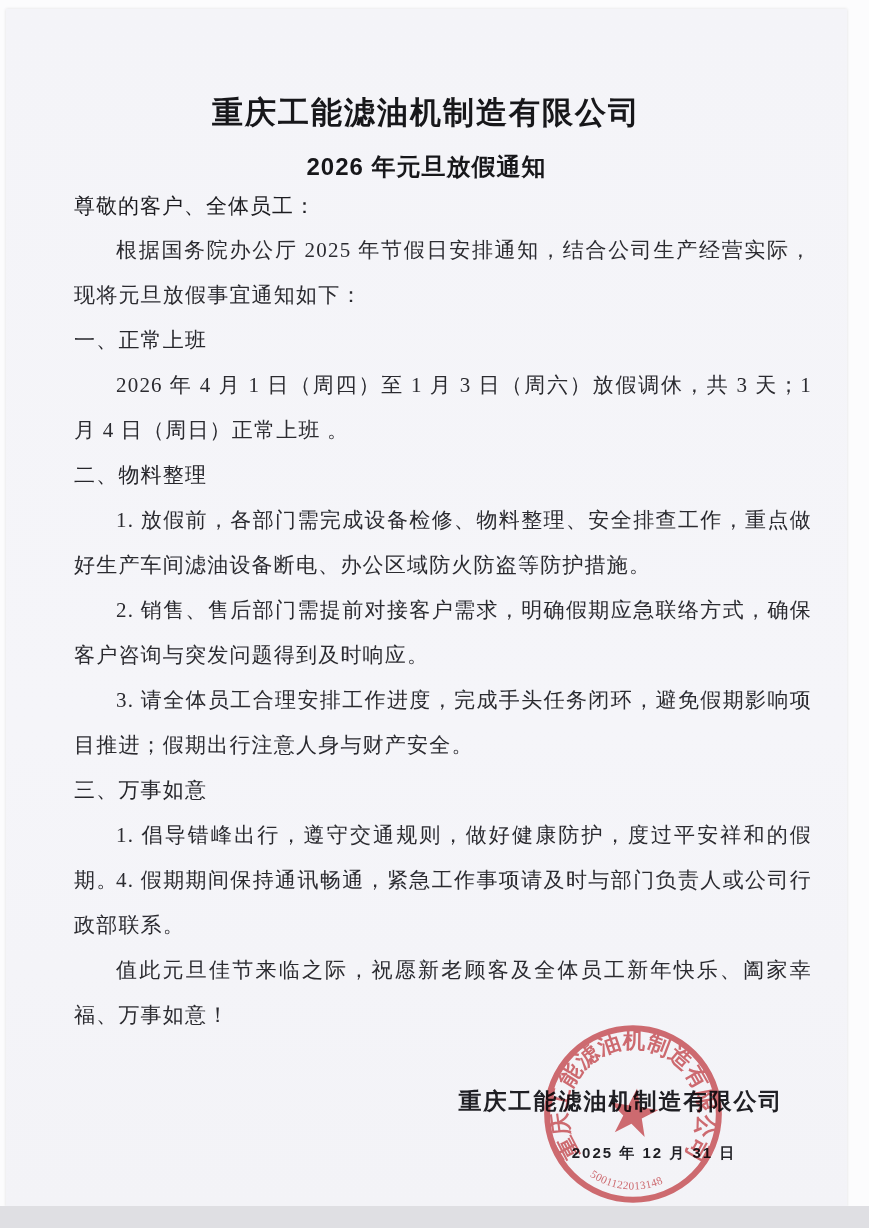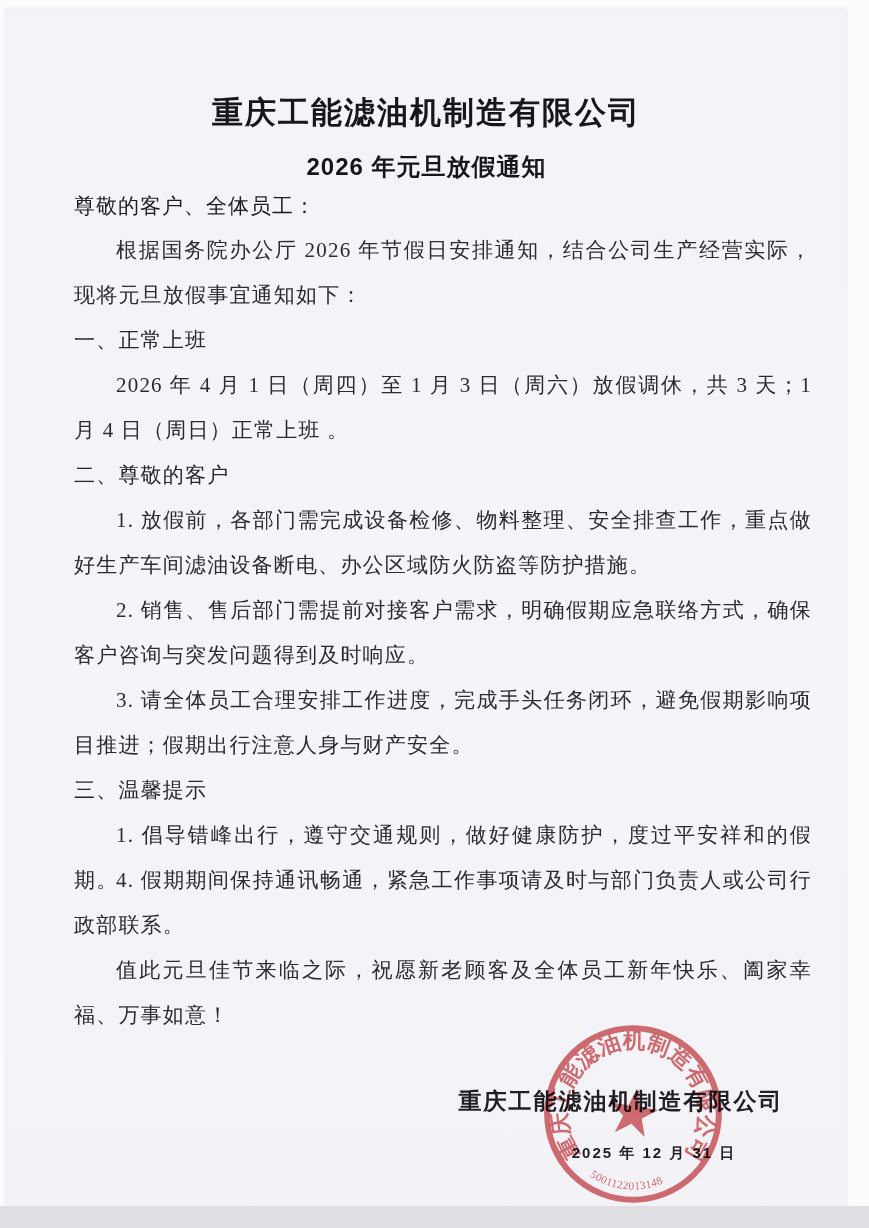--- a/index.html
+++ b/index.html
@@ -58,31 +58,31 @@
 </head>
 <body>
 
 <div class="paper">
 
   <div class="title title-main">重庆工能滤油机制造有限公司</div>
   <div class="title title-sub">2026 年元旦放假通知</div>
 
   <div class="block salutation" style="top:174px;">尊敬的客户、全体员工：</div>
 
-  <div class="block indent" style="top:219px;">根据国务院办公厅 2026 年节假日安排通知，结合公司生产经营实际，现将元旦放假事宜通知如下：</div>
+  <div class="block indent" style="top:219px;">根据国务院办公厅 2025 年节假日安排通知，结合公司生产经营实际，现将元旦放假事宜通知如下：</div>
 
   <div class="block sec-heading" style="top:309px;">一、正常上班</div>
   <div class="block indent" style="top:354px;">2026 年 4 月 1 日（周四）至 1 月 3 日（周六）放假调休，共 3 天；1 月 4 日（周日）正常上班 。</div>
 
-  <div class="block sec-heading" style="top:444px;">二、尊敬的客户</div>
+  <div class="block sec-heading" style="top:444px;">二、物料整理</div>
   <div class="block indent" style="top:489px;">1. 放假前，各部门需完成设备检修、物料整理、安全排查工作，重点做好生产车间滤油设备断电、办公区域防火防盗等防护措施。</div>
   <div class="block indent" style="top:579px;">2. 销售、售后部门需提前对接客户需求，明确假期应急联络方式，确保客户咨询与突发问题得到及时响应。</div>
   <div class="block indent" style="top:669px;">3. 请全体员工合理安排工作进度，完成手头任务闭环，避免假期影响项目推进；假期出行注意人身与财产安全。</div>
 
-  <div class="block sec-heading" style="top:759px;">三、温馨提示</div>
+  <div class="block sec-heading" style="top:759px;">三、万事如意</div>
   <div class="block indent" style="top:804px;">1. 倡导错峰出行，遵守交通规则，做好健康防护，度过平安祥和的假期。</div>
   <div class="block indent" style="top:849px;">4. 假期期间保持通讯畅通，紧急工作事项请及时与部门负责人或公司行政部联系。</div>
 
   <div class="block indent" style="top:939px;">值此元旦佳节来临之际，祝愿新老顾客及全体员工新年快乐、阖家幸福、万事如意！</div>
 
   <div class="sig sig-company">重庆工能滤油机制造有限公司</div>
   <div class="sig sig-date">2025 年 12 月 31 日</div>
 
   <svg class="seal" viewBox="0 0 240 240" aria-hidden="true">
     <defs>

